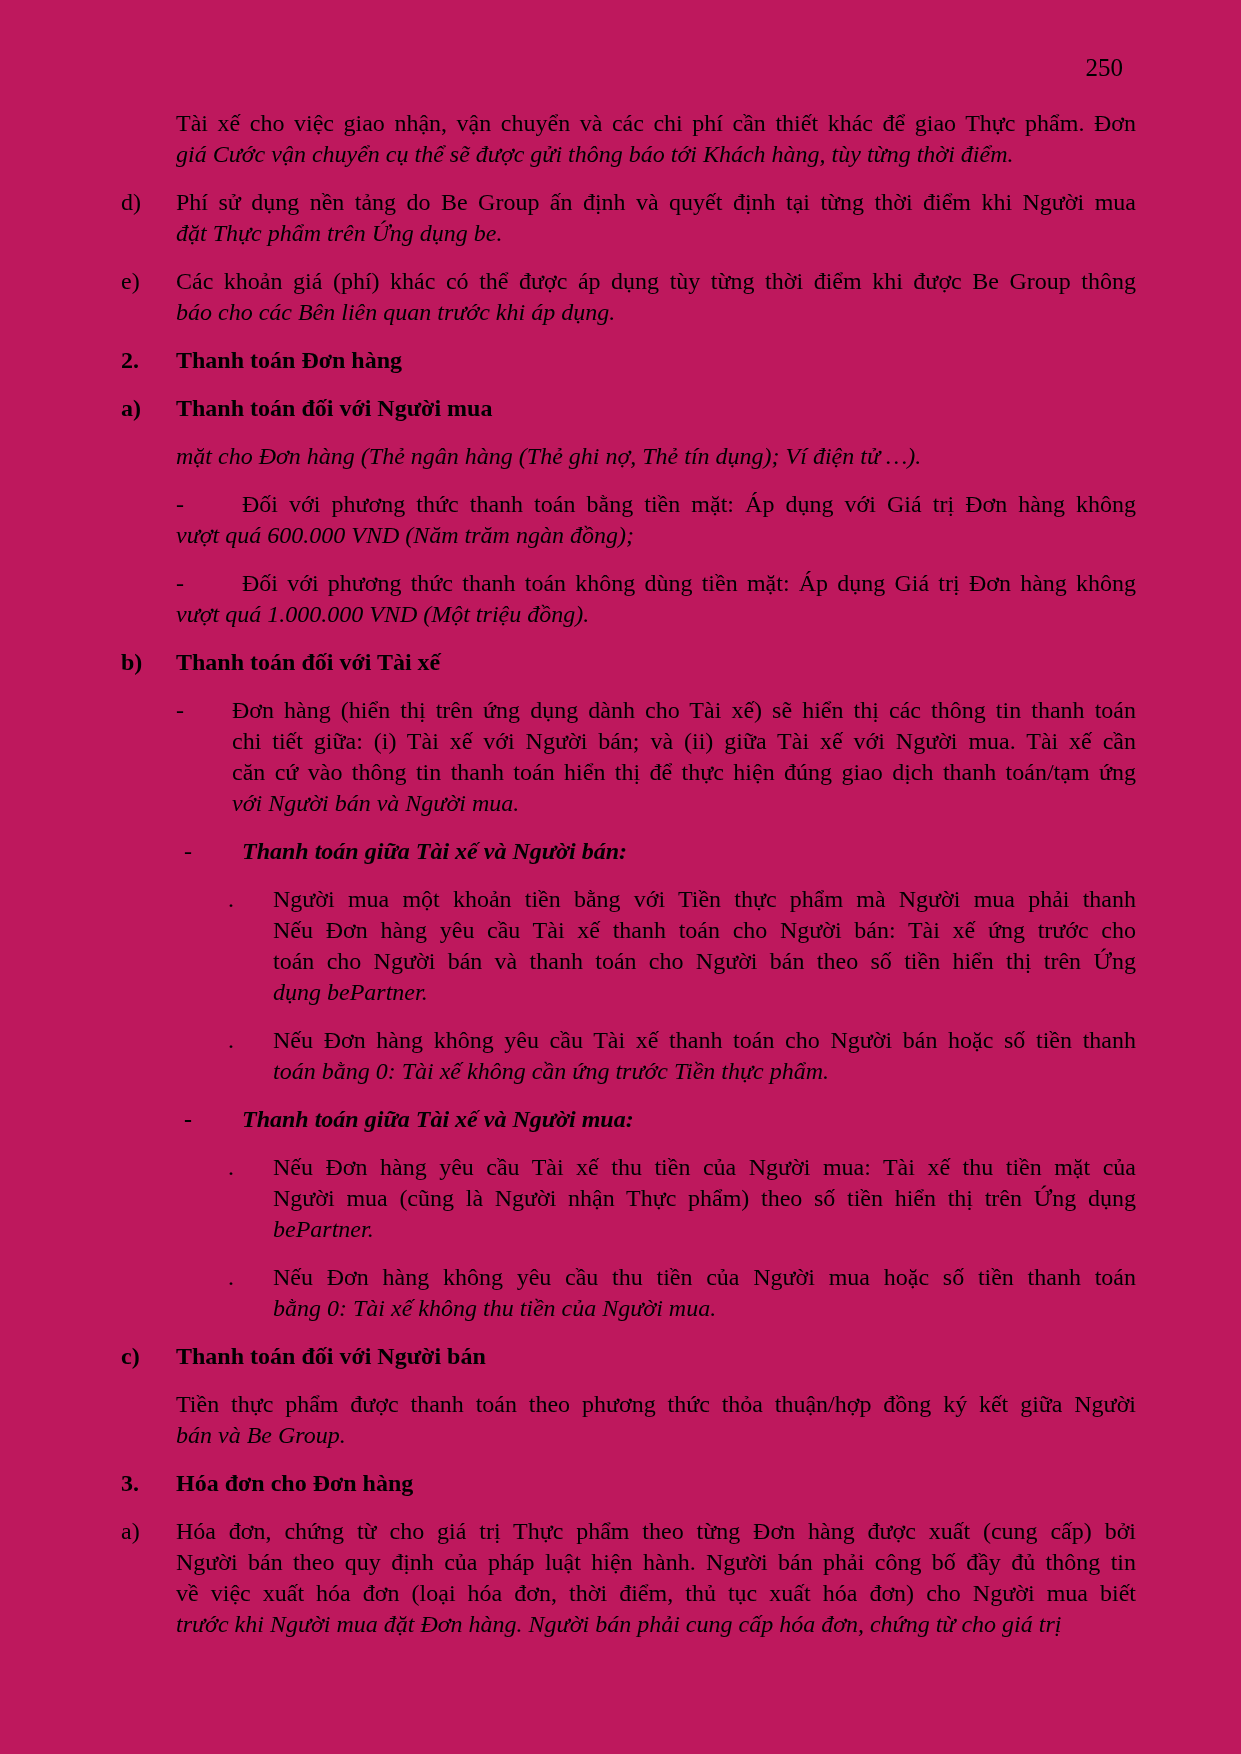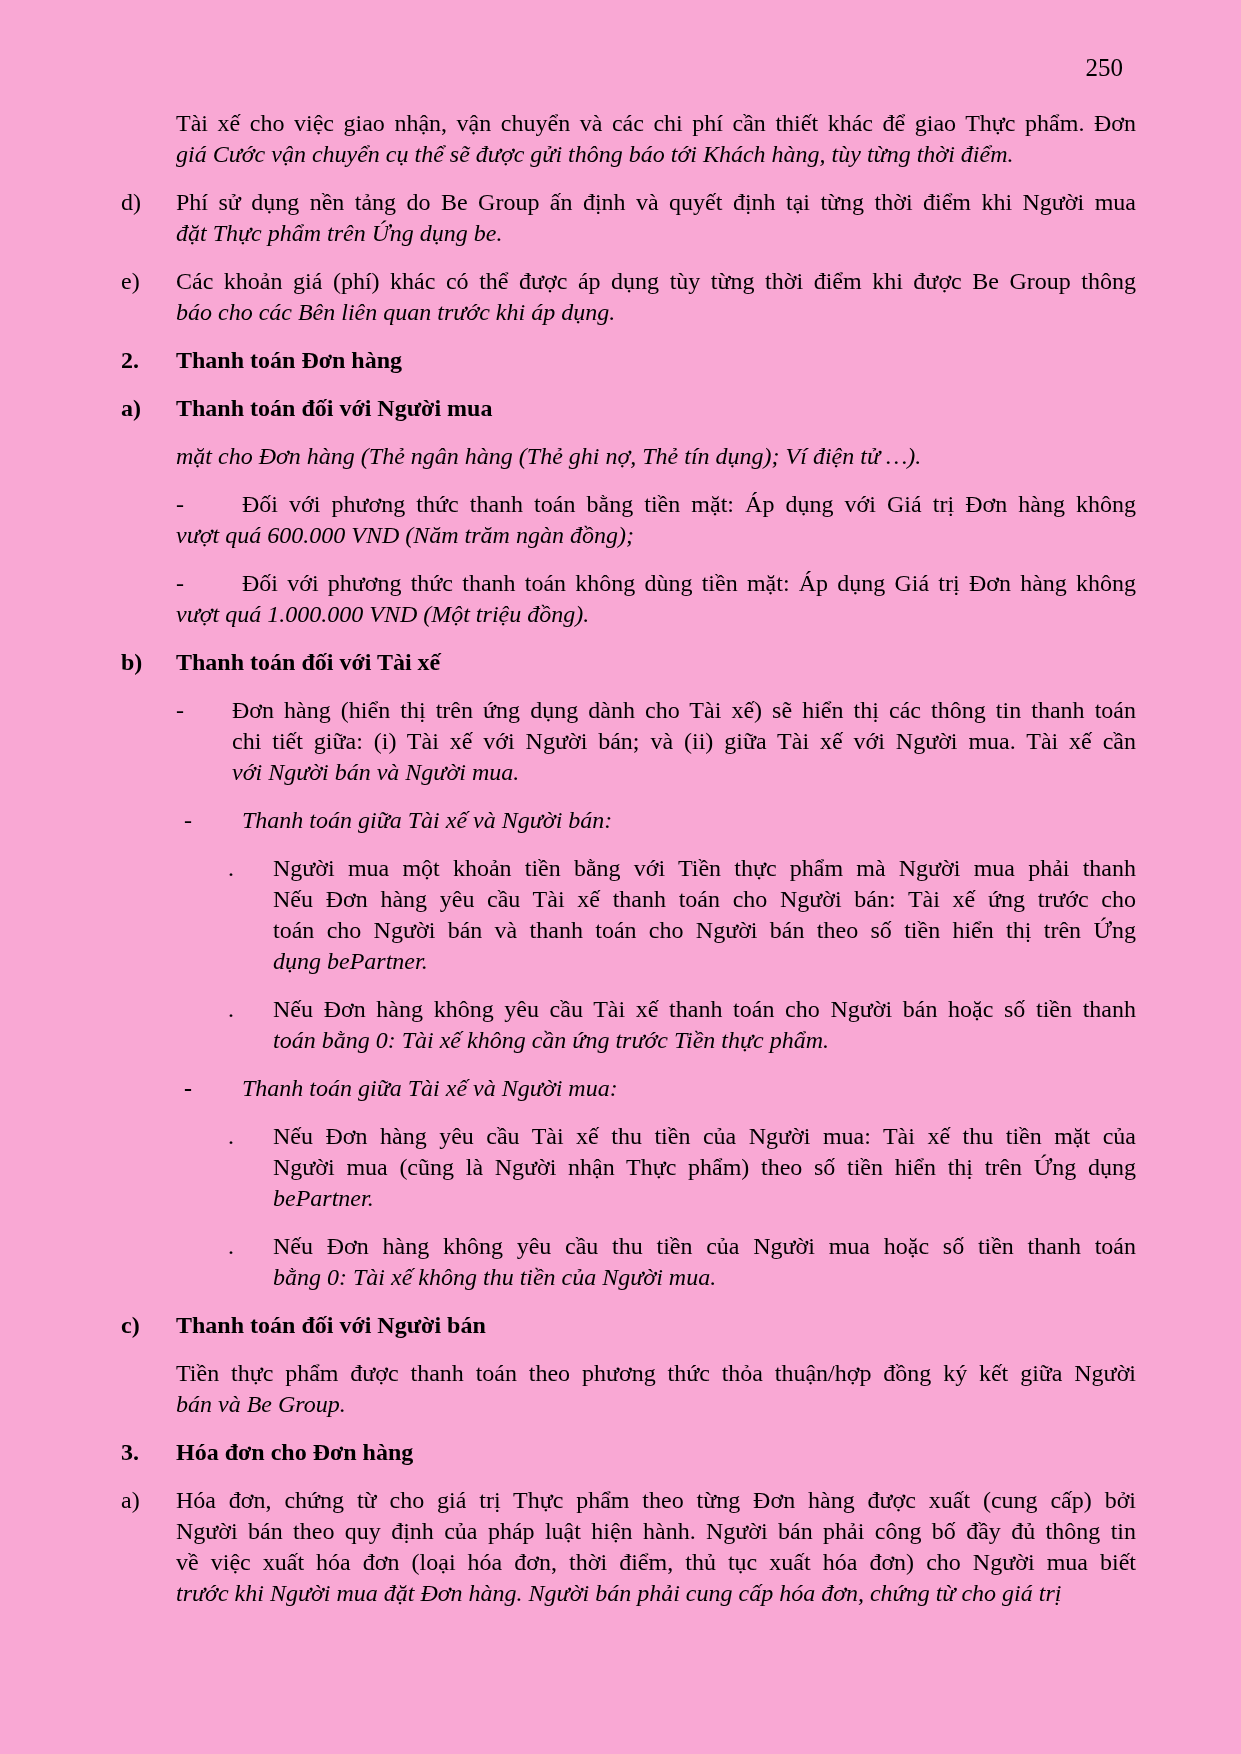--- a/index.html
+++ b/index.html
@@ -1,20 +1,20 @@
 <!DOCTYPE html>
 <html><head>
 <meta charset="utf-8">
 <style>
   html,body{margin:0;padding:0;background:#e8e8e8;}
   .page{
     position:relative;
     width:1241px;height:1754px;
     margin:0 auto;
-    background:#f9a8d4;
+    background:#be185d;
     color:#000000;
     font-family:"Liberation Serif","DejaVu Serif",serif;
     font-size:24px;line-height:31px;
     overflow:hidden;
   }
   .page-number{
     position:absolute;top:52px;right:118px;
     font-size:25px;
   }
   .content{
@@ -29,21 +29,21 @@
   .jline.last{text-align-last:left;font-style:italic;}
   
   .tab1{display:inline-block;width:58px;}
   
   .hang{position:relative;padding-left:56px;}
   .hang > .marker{position:absolute;left:0;top:0;}
   .hang-it{position:relative;padding-left:66px;}
   .hang-it > .marker{position:absolute;left:8px;top:0;}
   .hang-sub{position:relative;padding-left:97px;}
   .hang-sub > .marker{position:absolute;left:52px;top:0;}
-  .it-bold{font-weight:normal;font-style:italic;}
+  .it-bold{font-weight:bold;font-style:italic;}
 </style>
 </head>
 <body>
 
 <div class="page">
   <div class="page-number">250</div>
   <div class="content">
       <div class="block">
         <div class="label"></div>
         <div class="body">
@@ -97,20 +97,21 @@
         <div class="label bold">b)</div>
         <div class="body bold">Thanh toán đối với Tài xế</div>
       </div>
       <div class="block">
         <div class="label"></div>
         <div class="body">
           <div class="hang">
             <span class="marker">-</span>
             <span class="jline">Đơn hàng (hiển thị trên ứng dụng dành cho Tài xế) sẽ hiển thị các thông tin thanh toán</span>
             <span class="jline">chi tiết giữa: (i) Tài xế với Người bán; và (ii) giữa Tài xế với Người mua. Tài xế cần</span>
+            <span class="jline">căn cứ vào thông tin thanh toán hiển thị để thực hiện đúng giao dịch thanh toán/tạm ứng</span>
             <span class="jline last">với Người bán và Người mua.</span>
           </div>
         </div>
       </div>
       <div class="block">
         <div class="label"></div>
         <div class="body">
           <div class="hang-it"><span class="marker">-</span><span class="it-bold">Thanh toán giữa Tài xế và Người bán:</span></div>
         </div>
       </div>

